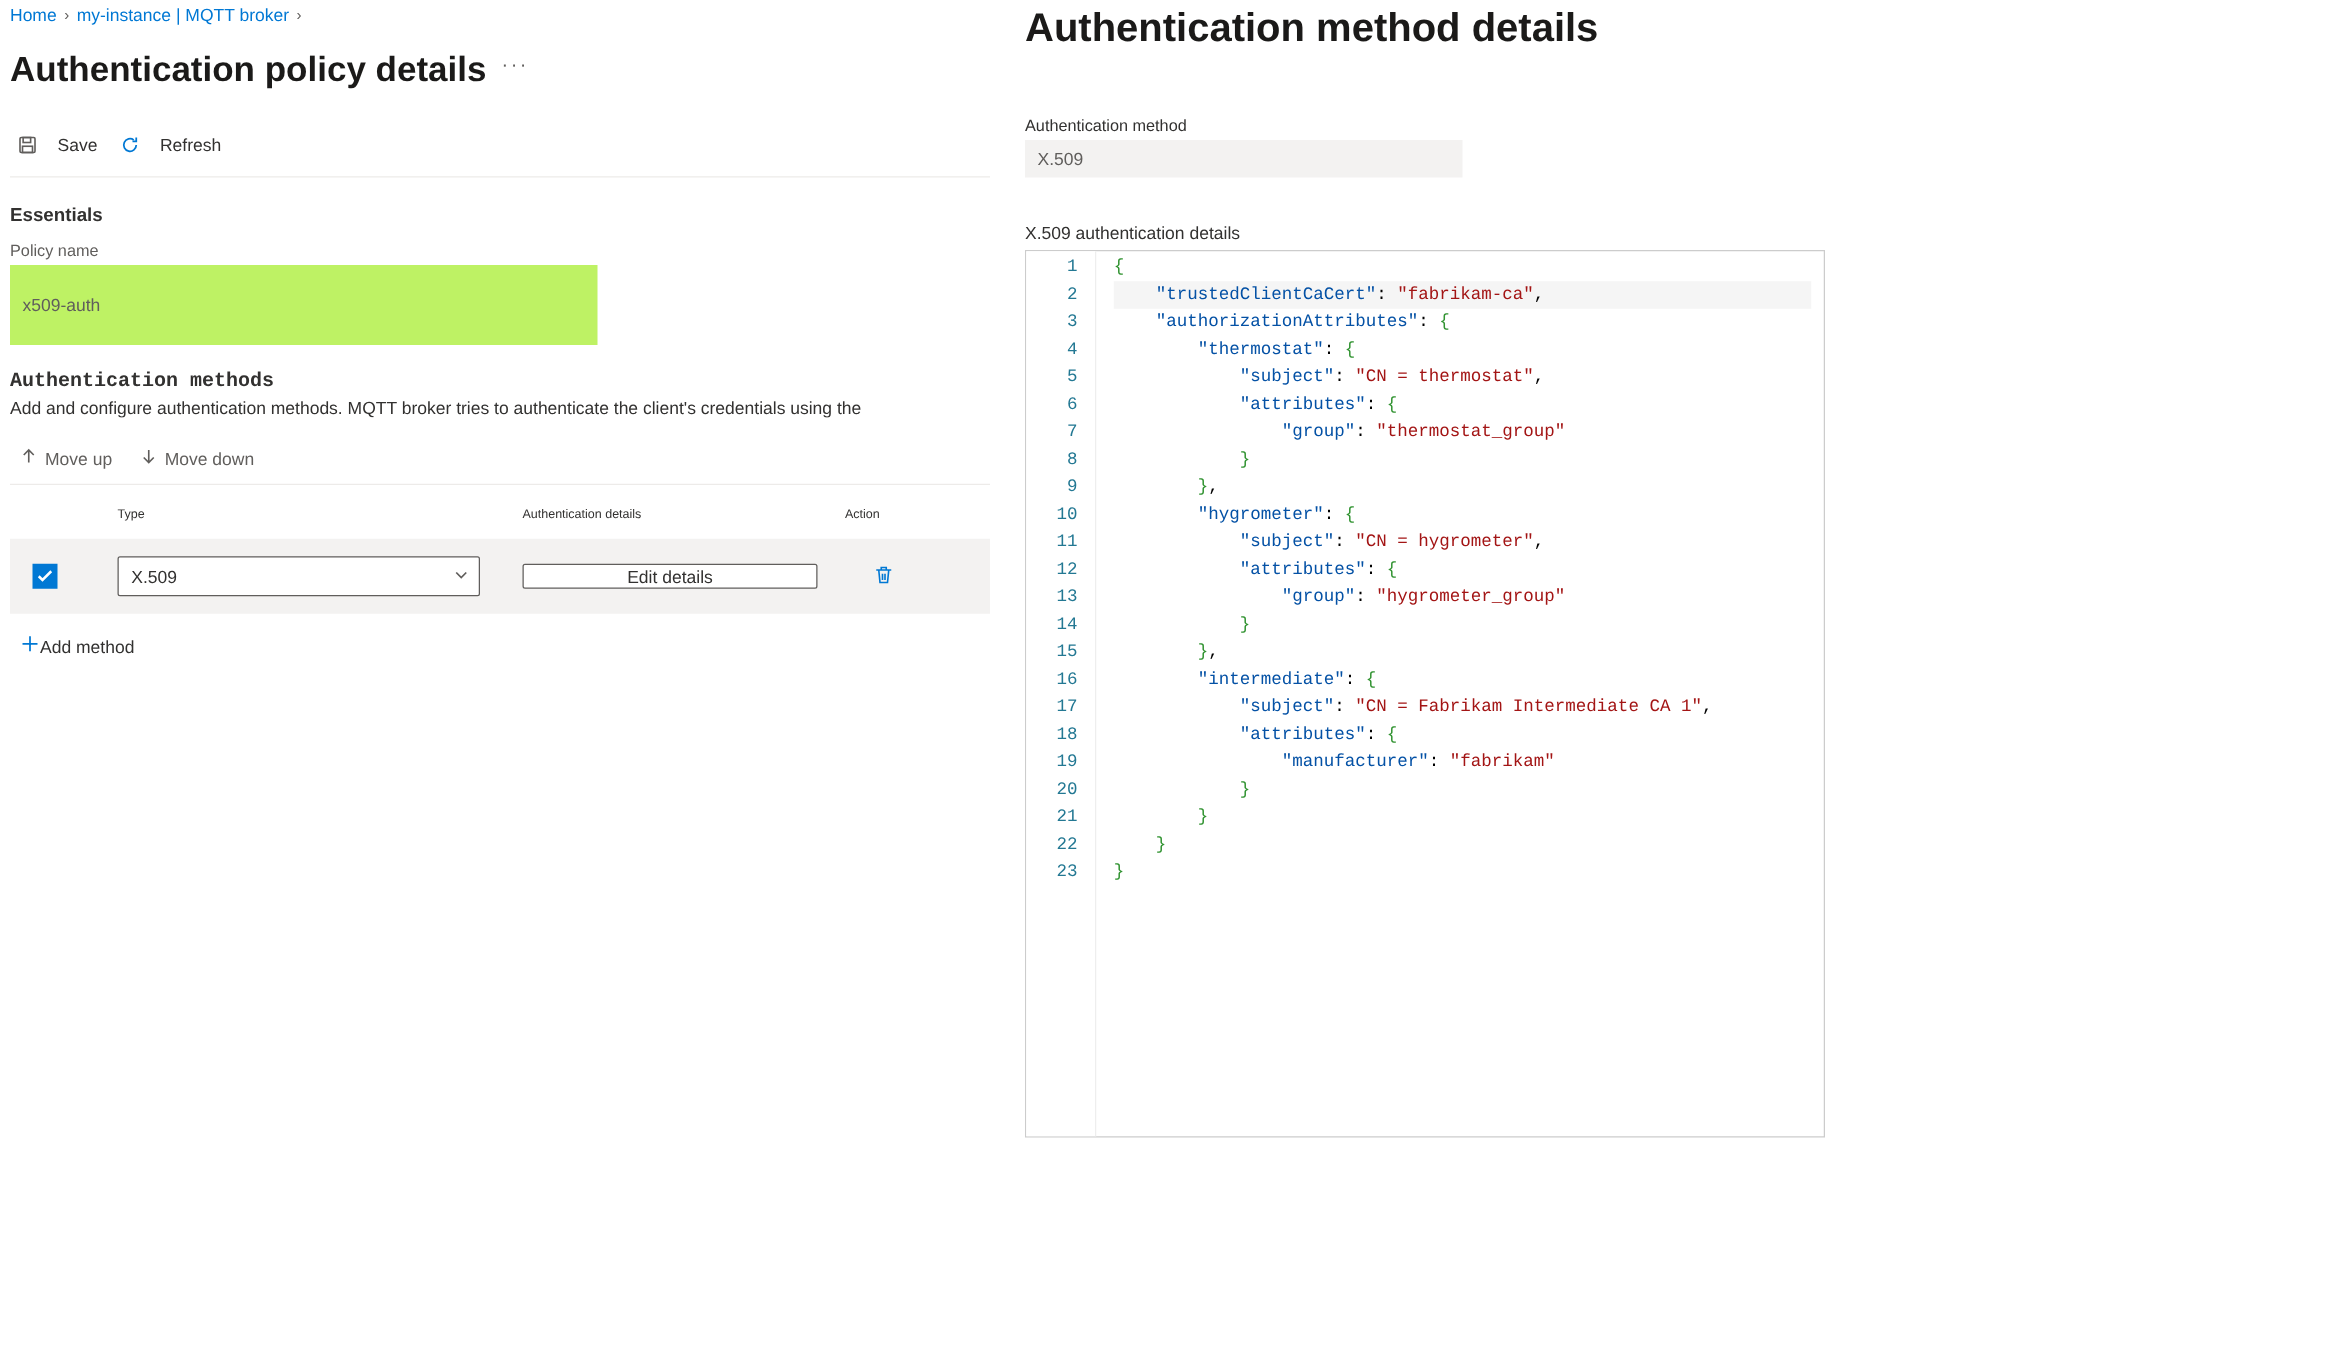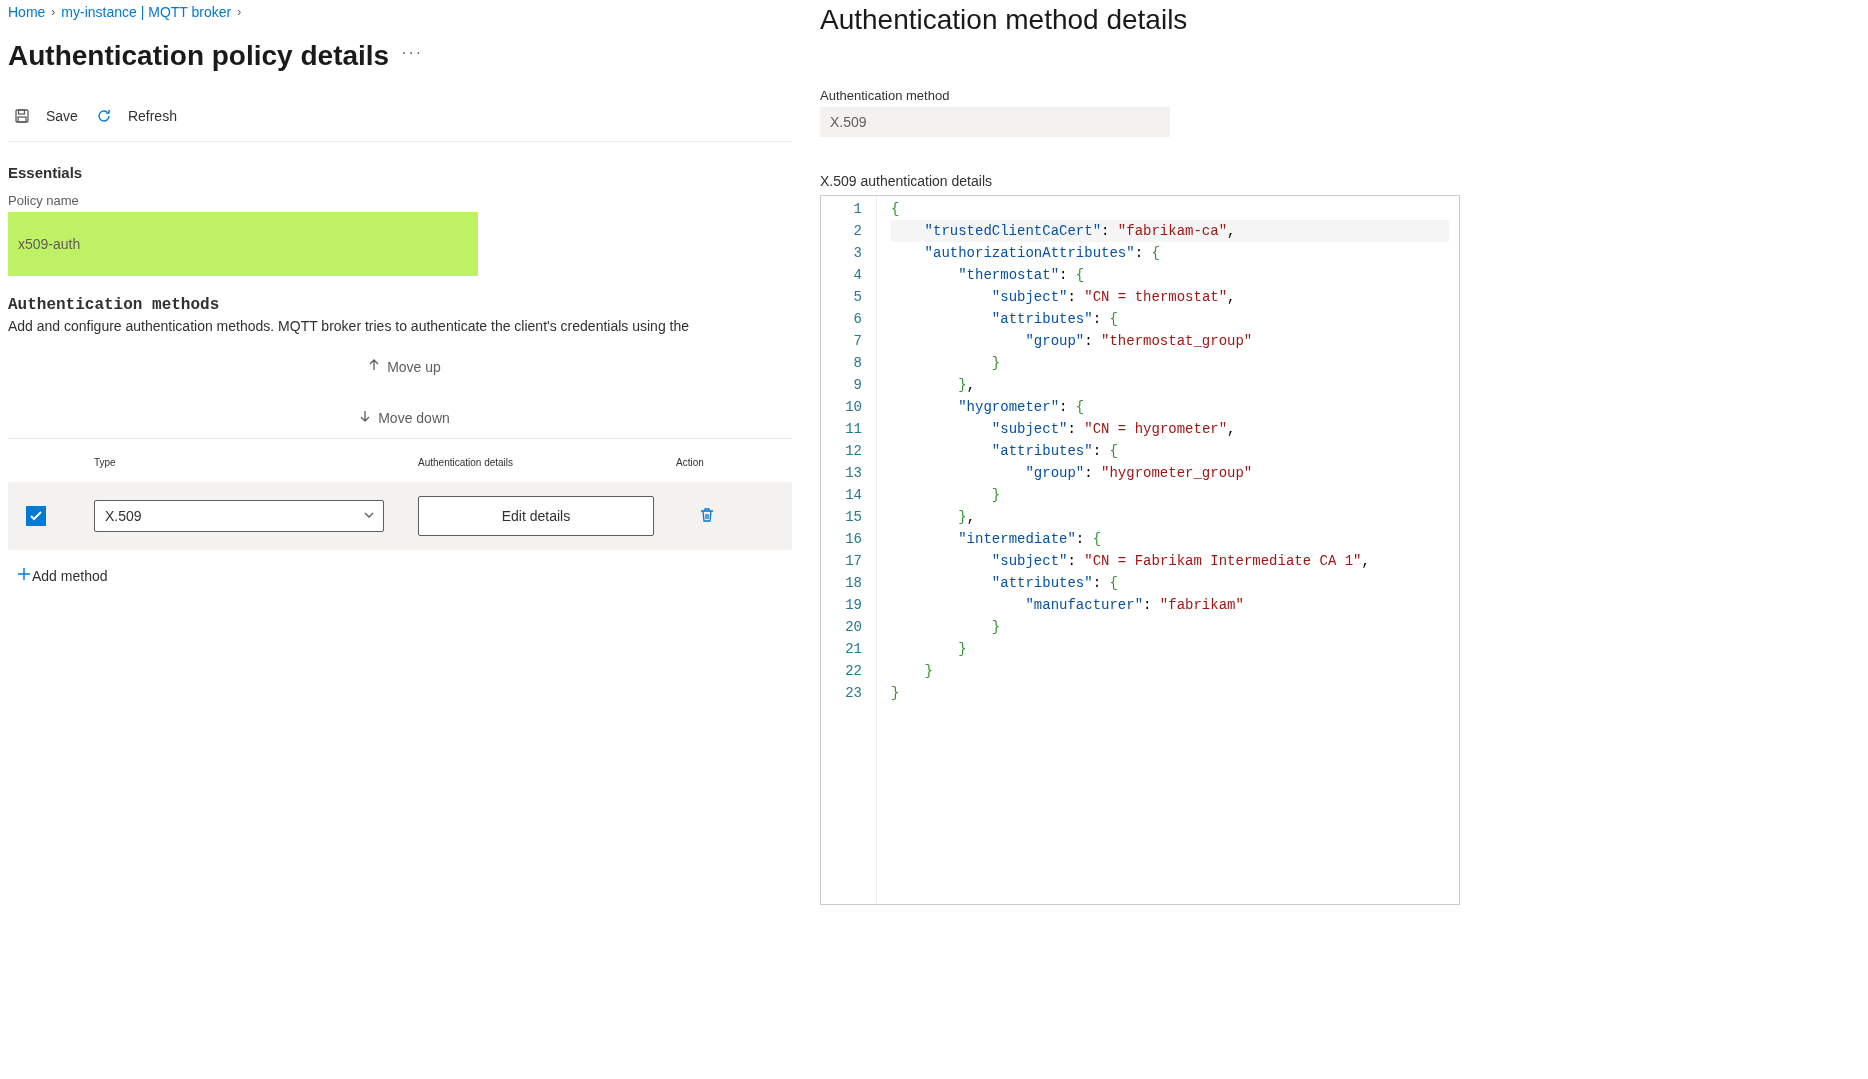--- a/index.html
+++ b/index.html
@@ -96,25 +96,24 @@
     color: #323130;
     margin-bottom: 16px;
     white-space: nowrap;
     overflow: hidden;
     text-overflow: clip;
   }
   
   .movebar {
     display: flex;
     align-items: center;
-    gap: 34px;
+    gap: 22px;
     padding: 8px 0 12px 8px;
     border-bottom: 1px solid #edebe9;
     color: #605e5c;
-    flex-direction: column;
   }
   .movebar-btn {
     display: inline-flex;
     align-items: center;
     gap: 6px;
     cursor: pointer;
     font-size: 14px;
   }
   .movebar-btn svg { width: 14px; height: 14px; stroke: #605e5c; }
   
@@ -159,21 +158,21 @@
     height: 32px;
     cursor: pointer;
   }
   .select-box svg { width: 12px; height: 12px; }
   .edit-btn {
     border: 1px solid #605e5c;
     border-radius: 2px;
     background: #ffffff;
     padding: 5px 10px;
     width: 236px;
-    height: 40px;
+    height: 20px;
     text-align: center;
     cursor: pointer;
     display: inline-flex;
     align-items: center;
     justify-content: center;
   }
   .trash {
     color: #0078d4;
     cursor: pointer;
     margin-left: 22px;
@@ -184,22 +183,22 @@
     display: inline-flex;
     align-items: center;
     padding: 16px 8px;
     cursor: pointer;
     color: #323130;
     font-size: 14px;
   }
   .add-method svg { width: 16px; height: 16px; stroke: #0078d4; }
   
   .panel-title {
-    font-size: 28px;
-    font-weight: 400;
+    font-size: 32px;
+    font-weight: 700;
     color: #1b1a19;
     margin-bottom: 52px;
   }
   .panel-label {
     font-size: 13px;
     color: #323130;
     margin-bottom: 4px;
   }
   .panel-readonly {
     background: #f3f2f1;

